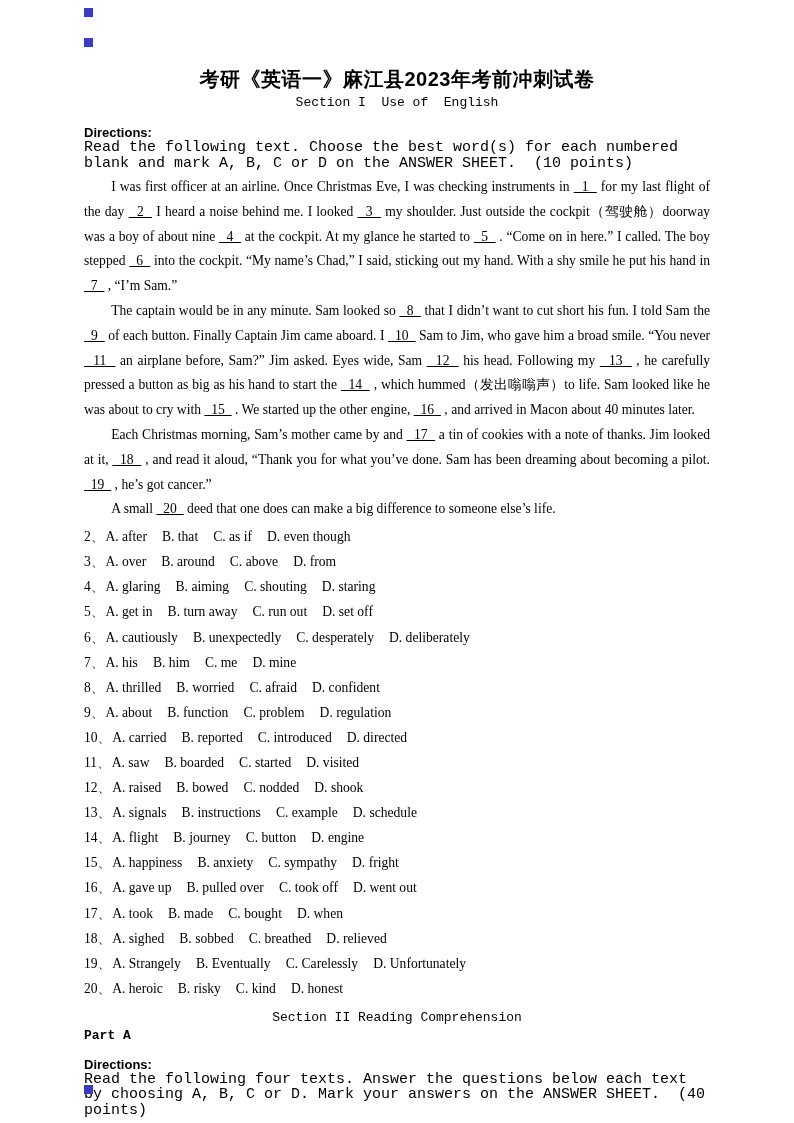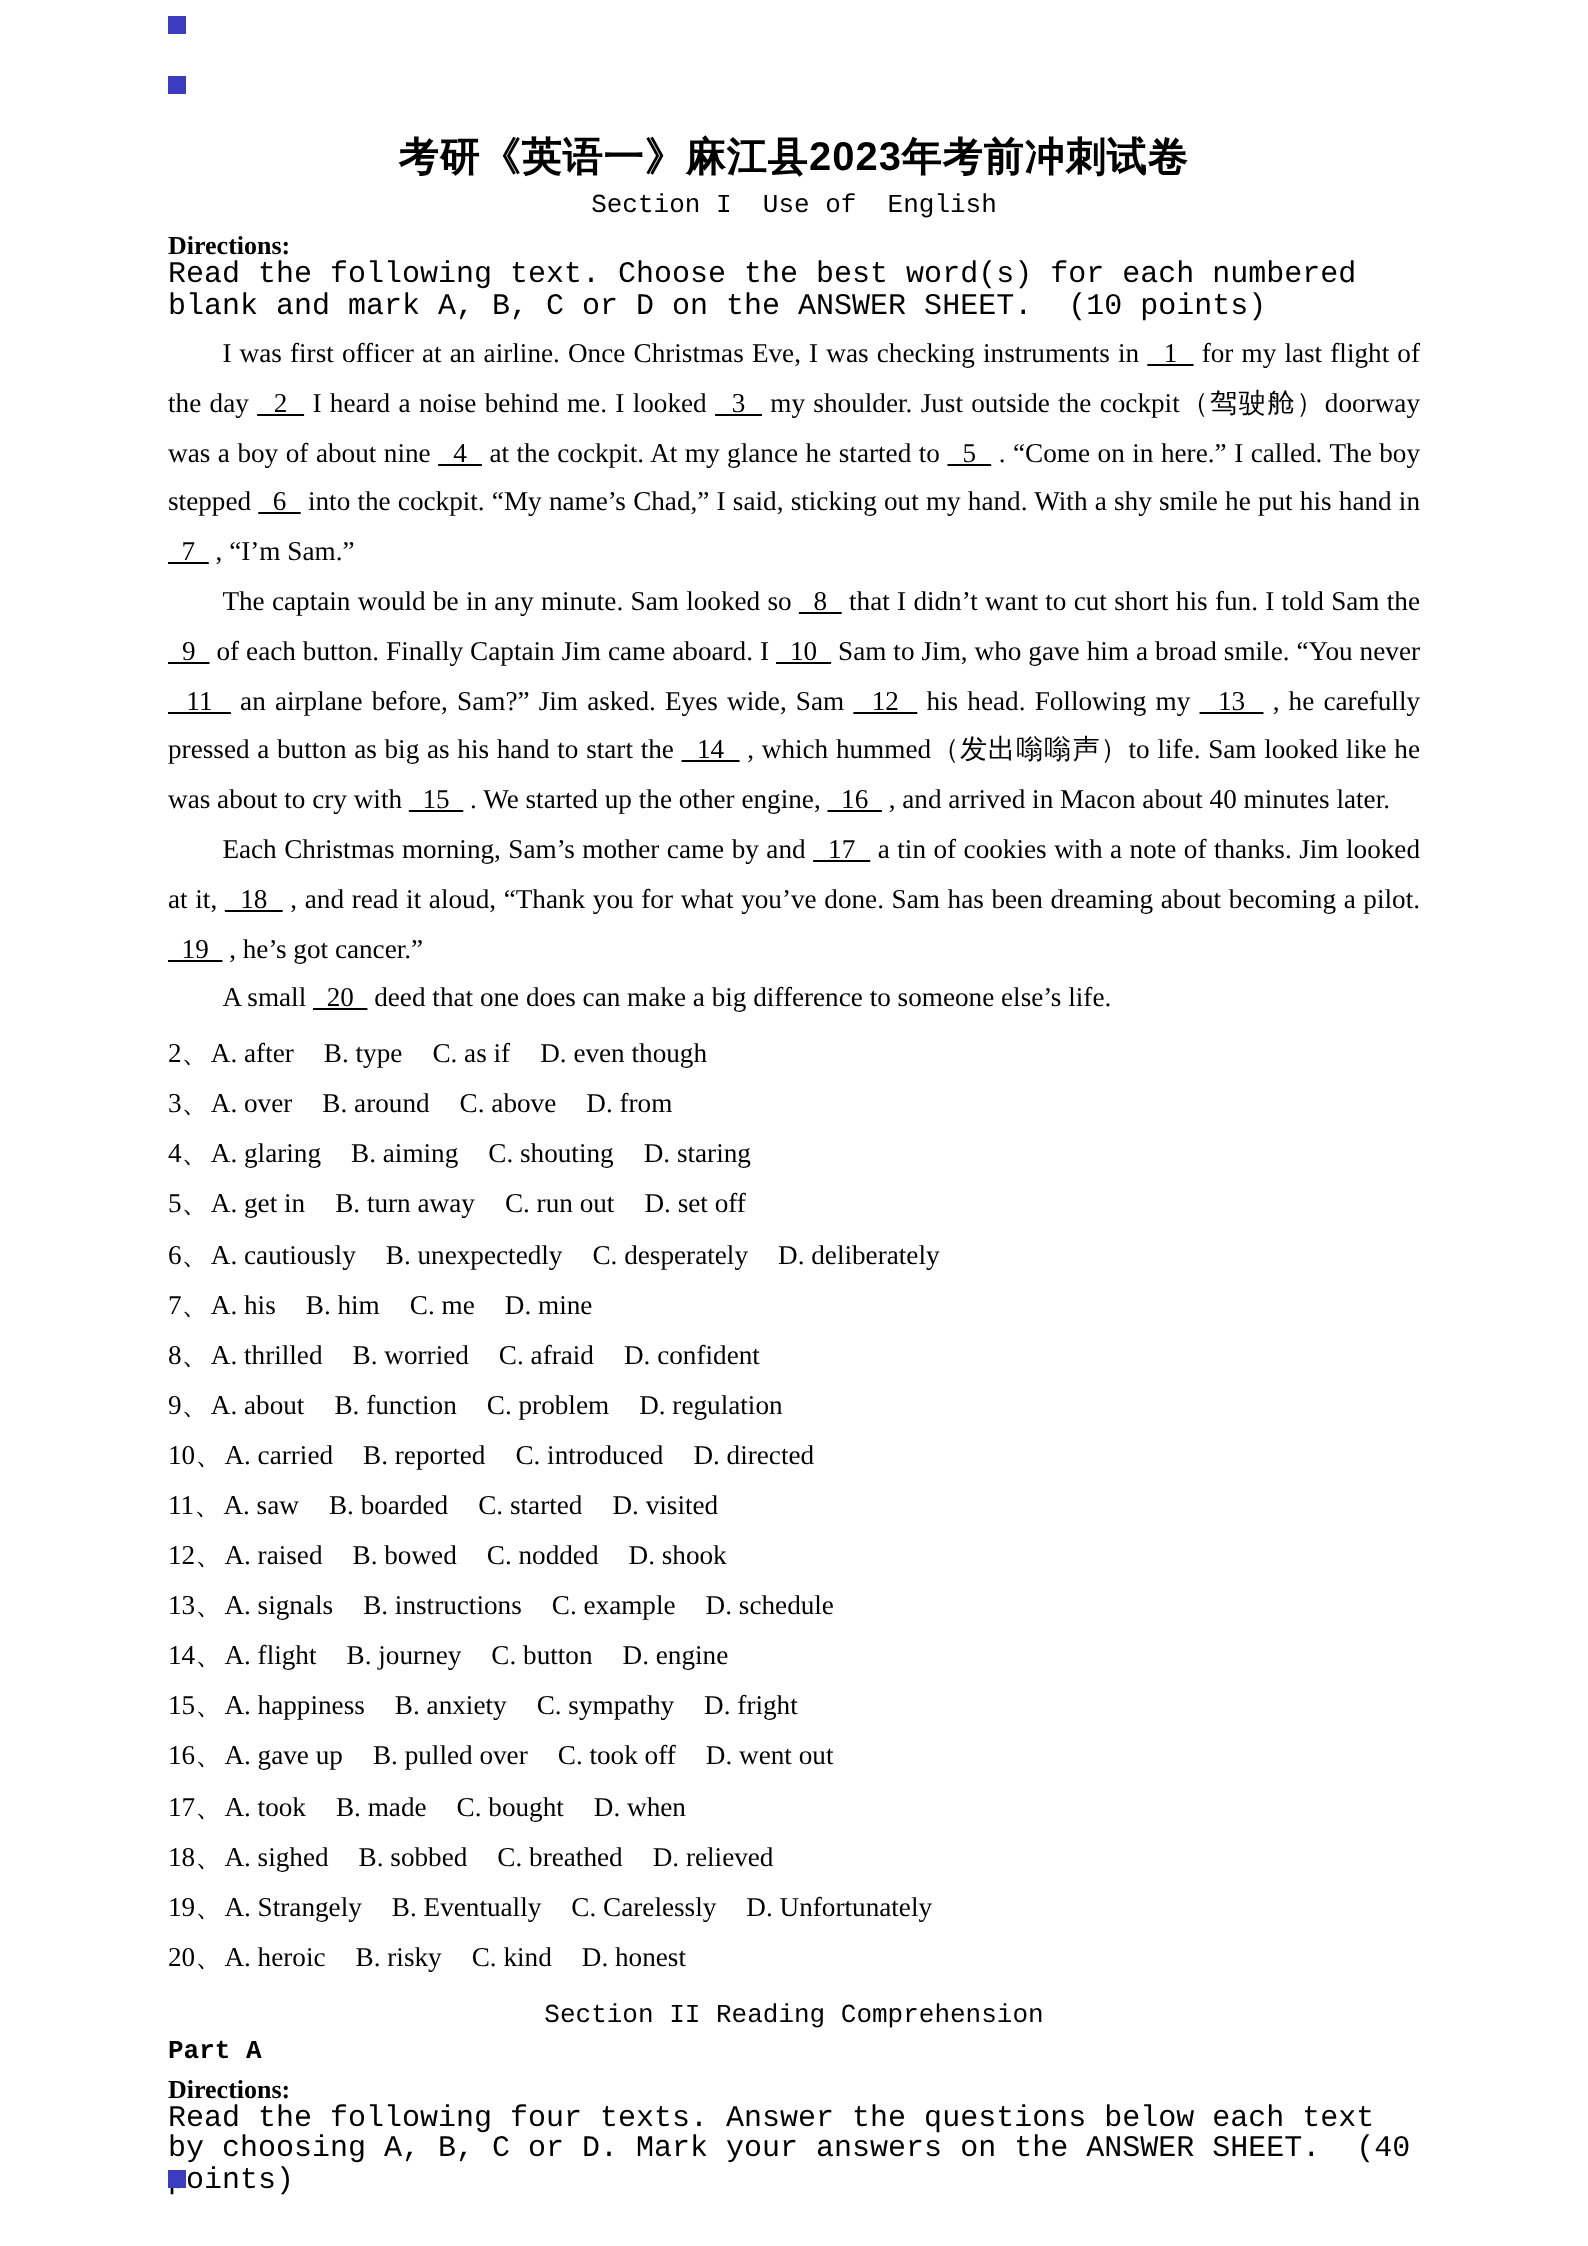--- a/index.html
+++ b/index.html
@@ -26,25 +26,25 @@
   .sec-heading {
     font-family: "Liberation Mono", monospace;
     font-size: 13px;
     line-height: 16px;
     text-align: center;
     white-space: pre-wrap;
     margin-top: 3px;
   }
   .sec-heading.bold { font-weight: normal; margin-top: 9px; }
   .dir-label {
-    font-family: Liberation Serif, serif;
+    font-family: Liberation Sans, sans-serif;
     font-weight: bold;
     font-size: 13px;
     line-height: 15px;
-    margin-top: 4px;
+    margin-top: 14px;
   }
   .dir-text {
     font-family: "Liberation Mono", monospace;
     font-size: 15px;
     line-height: 15.5px;
     white-space: pre-wrap;
   }
   .part-label {
     font-family: "Liberation Mono", monospace;
     font-weight: bold;
@@ -106,21 +106,21 @@
     <div class="dir-text">Read the following text. Choose the best word(s) for each numbered blank and mark A, B, C or D on the ANSWER SHEET.  (10 points)</div>
 
     <div class="passage">
         <p>I was first officer at an airline. Once Christmas Eve, I was checking instruments in <span class="blank">&nbsp;&nbsp;1&nbsp;&nbsp;</span> for my last flight of the day <span class="blank">&nbsp;&nbsp;2&nbsp;&nbsp;</span> I heard a noise behind me. I looked <span class="blank">&nbsp;&nbsp;3&nbsp;&nbsp;</span> my shoulder. Just outside the cockpit（驾驶舱）doorway was a boy of about nine <span class="blank">&nbsp;&nbsp;4&nbsp;&nbsp;</span> at the cockpit. At my glance he started to <span class="blank">&nbsp;&nbsp;5&nbsp;&nbsp;</span> . “Come on in here.” I called. The boy stepped <span class="blank">&nbsp;&nbsp;6&nbsp;&nbsp;</span> into the cockpit. “My name’s Chad,” I said, sticking out my hand. With a shy smile he put his hand in <span class="blank">&nbsp;&nbsp;7&nbsp;&nbsp;</span> , “I’m Sam.”</p>
         <p>The captain would be in any minute. Sam looked so <span class="blank">&nbsp;&nbsp;8&nbsp;&nbsp;</span> that I didn’t want to cut short his fun. I told Sam the <span class="blank">&nbsp;&nbsp;9&nbsp;&nbsp;</span> of each button. Finally Captain Jim came aboard. I <span class="blank">&nbsp;&nbsp;10&nbsp;&nbsp;</span> Sam to Jim, who gave him a broad smile. “You never <span class="blank">&nbsp;&nbsp;11&nbsp;&nbsp;</span> an airplane before, Sam?” Jim asked. Eyes wide, Sam <span class="blank">&nbsp;&nbsp;12&nbsp;&nbsp;</span> his head. Following my <span class="blank">&nbsp;&nbsp;13&nbsp;&nbsp;</span> , he carefully pressed a button as big as his hand to start the <span class="blank">&nbsp;&nbsp;14&nbsp;&nbsp;</span> , which hummed（发出嗡嗡声）to life. Sam looked like he was about to cry with <span class="blank">&nbsp;&nbsp;15&nbsp;&nbsp;</span> . We started up the other engine, <span class="blank">&nbsp;&nbsp;16&nbsp;&nbsp;</span> , and arrived in Macon about 40 minutes later.</p>
         <p>Each Christmas morning, Sam’s mother came by and <span class="blank">&nbsp;&nbsp;17&nbsp;&nbsp;</span> a tin of cookies with a note of thanks. Jim looked at it, <span class="blank">&nbsp;&nbsp;18&nbsp;&nbsp;</span> , and read it aloud, “Thank you for what you’ve done. Sam has been dreaming about becoming a pilot. <span class="blank">&nbsp;&nbsp;19&nbsp;&nbsp;</span> , he’s got cancer.”</p>
         <p>A small <span class="blank">&nbsp;&nbsp;20&nbsp;&nbsp;</span> deed that one does can make a big difference to someone else’s life.</p>
       </div>
 
     <div class="question-list">
-        <div class="question"><span class="qnum">2、</span><span class="option">A. after</span><span class="option">B. type</span><span class="option">C. as if</span><span class="option">D. even though</span></div>
+        <div class="question"><span class="qnum">2、</span><span class="option">A. after</span><span class="option">B. that</span><span class="option">C. as if</span><span class="option">D. even though</span></div>
         <div class="question"><span class="qnum">3、</span><span class="option">A. over</span><span class="option">B. around</span><span class="option">C. above</span><span class="option">D. from</span></div>
         <div class="question"><span class="qnum">4、</span><span class="option">A. glaring</span><span class="option">B. aiming</span><span class="option">C. shouting</span><span class="option">D. staring</span></div>
         <div class="question"><span class="qnum">5、</span><span class="option">A. get in</span><span class="option">B. turn away</span><span class="option">C. run out</span><span class="option">D. set off</span></div>
         <div class="question"><span class="qnum">6、</span><span class="option">A. cautiously</span><span class="option">B. unexpectedly</span><span class="option">C. desperately</span><span class="option">D. deliberately</span></div>
         <div class="question"><span class="qnum">7、</span><span class="option">A. his</span><span class="option">B. him</span><span class="option">C. me</span><span class="option">D. mine</span></div>
         <div class="question"><span class="qnum">8、</span><span class="option">A. thrilled</span><span class="option">B. worried</span><span class="option">C. afraid</span><span class="option">D. confident</span></div>
         <div class="question"><span class="qnum">9、</span><span class="option">A. about</span><span class="option">B. function</span><span class="option">C. problem</span><span class="option">D. regulation</span></div>
         <div class="question"><span class="qnum">10、</span><span class="option">A. carried</span><span class="option">B. reported</span><span class="option">C. introduced</span><span class="option">D. directed</span></div>
         <div class="question"><span class="qnum">11、</span><span class="option">A. saw</span><span class="option">B. boarded</span><span class="option">C. started</span><span class="option">D. visited</span></div>
         <div class="question"><span class="qnum">12、</span><span class="option">A. raised</span><span class="option">B. bowed</span><span class="option">C. nodded</span><span class="option">D. shook</span></div>

